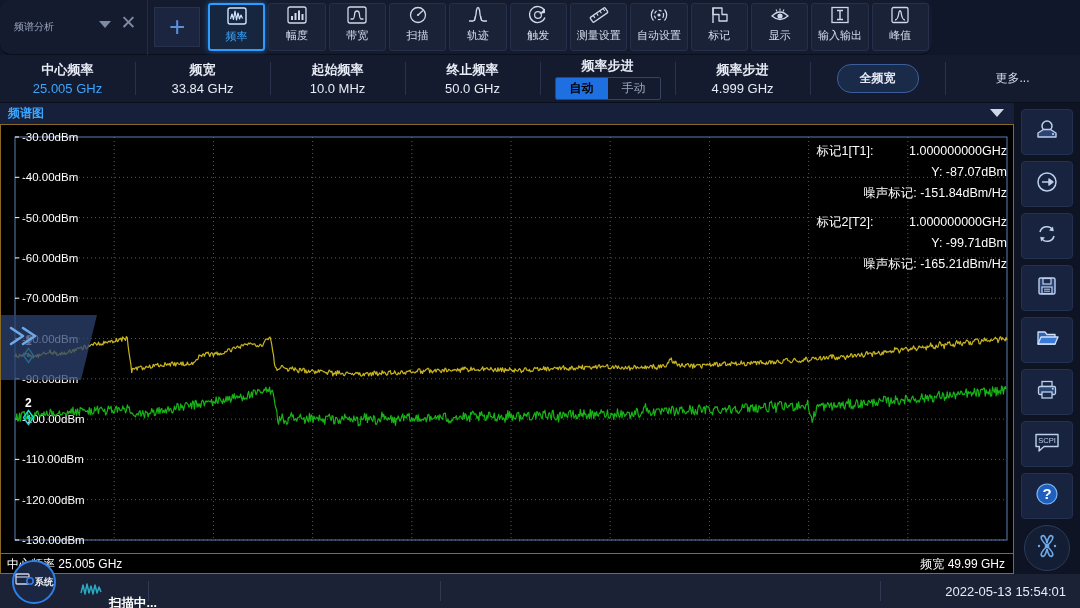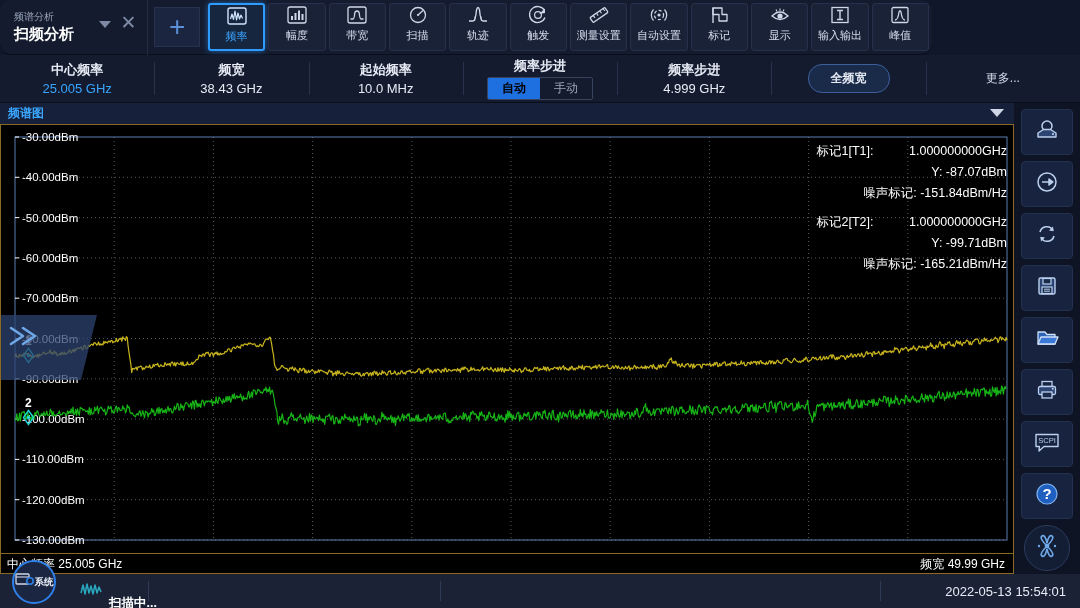--- a/index.html
+++ b/index.html
@@ -159,21 +159,20 @@
 </style>
 </head>
 <body>
 
 <div id="app">
 
   <div class="toolbar">
 
     <div class="mode-tab">
       <div class="small">频谱分析</div>
-      <div class="big">扫频分析</div>
       <div class="tab-caret"></div>
       <div class="tab-close">✕</div>
     </div>
 
     <div class="add-btn">+</div>
 
     <div class="tbtn active">
       <span class="ic">
         <svg viewBox="0 0 24 22" width="24" height="22">
             <rect x="3" y="3" width="18" height="16" rx="2" fill="none" stroke="#cfe4ff" stroke-width="1.4"></rect>
@@ -306,28 +305,32 @@
 
   <div class="parambar">
 
     <div class="pcell">
       <div class="ptitle">中心频率</div>
       <div class="pval hi">25.005 GHz</div>
     </div>
 
     <div class="pcell">
       <div class="ptitle">频宽</div>
-      <div class="pval">38.43 GHz</div>
+      <div class="pval">33.84 GHz</div>
     </div>
 
     <div class="pcell">
       <div class="ptitle">起始频率</div>
       <div class="pval">10.0 MHz</div>
     </div>
 
+    <div class="pcell">
+      <div class="ptitle">终止频率</div>
+      <div class="pval">50.0 GHz</div>
+    </div>
 
     <div class="pcell">
       <div class="ptitle">频率步进</div>
       <div class="seg">
         <span class="on">自动</span>
         <span>手动</span>
       </div>
     </div>
 
     <div class="pcell">

